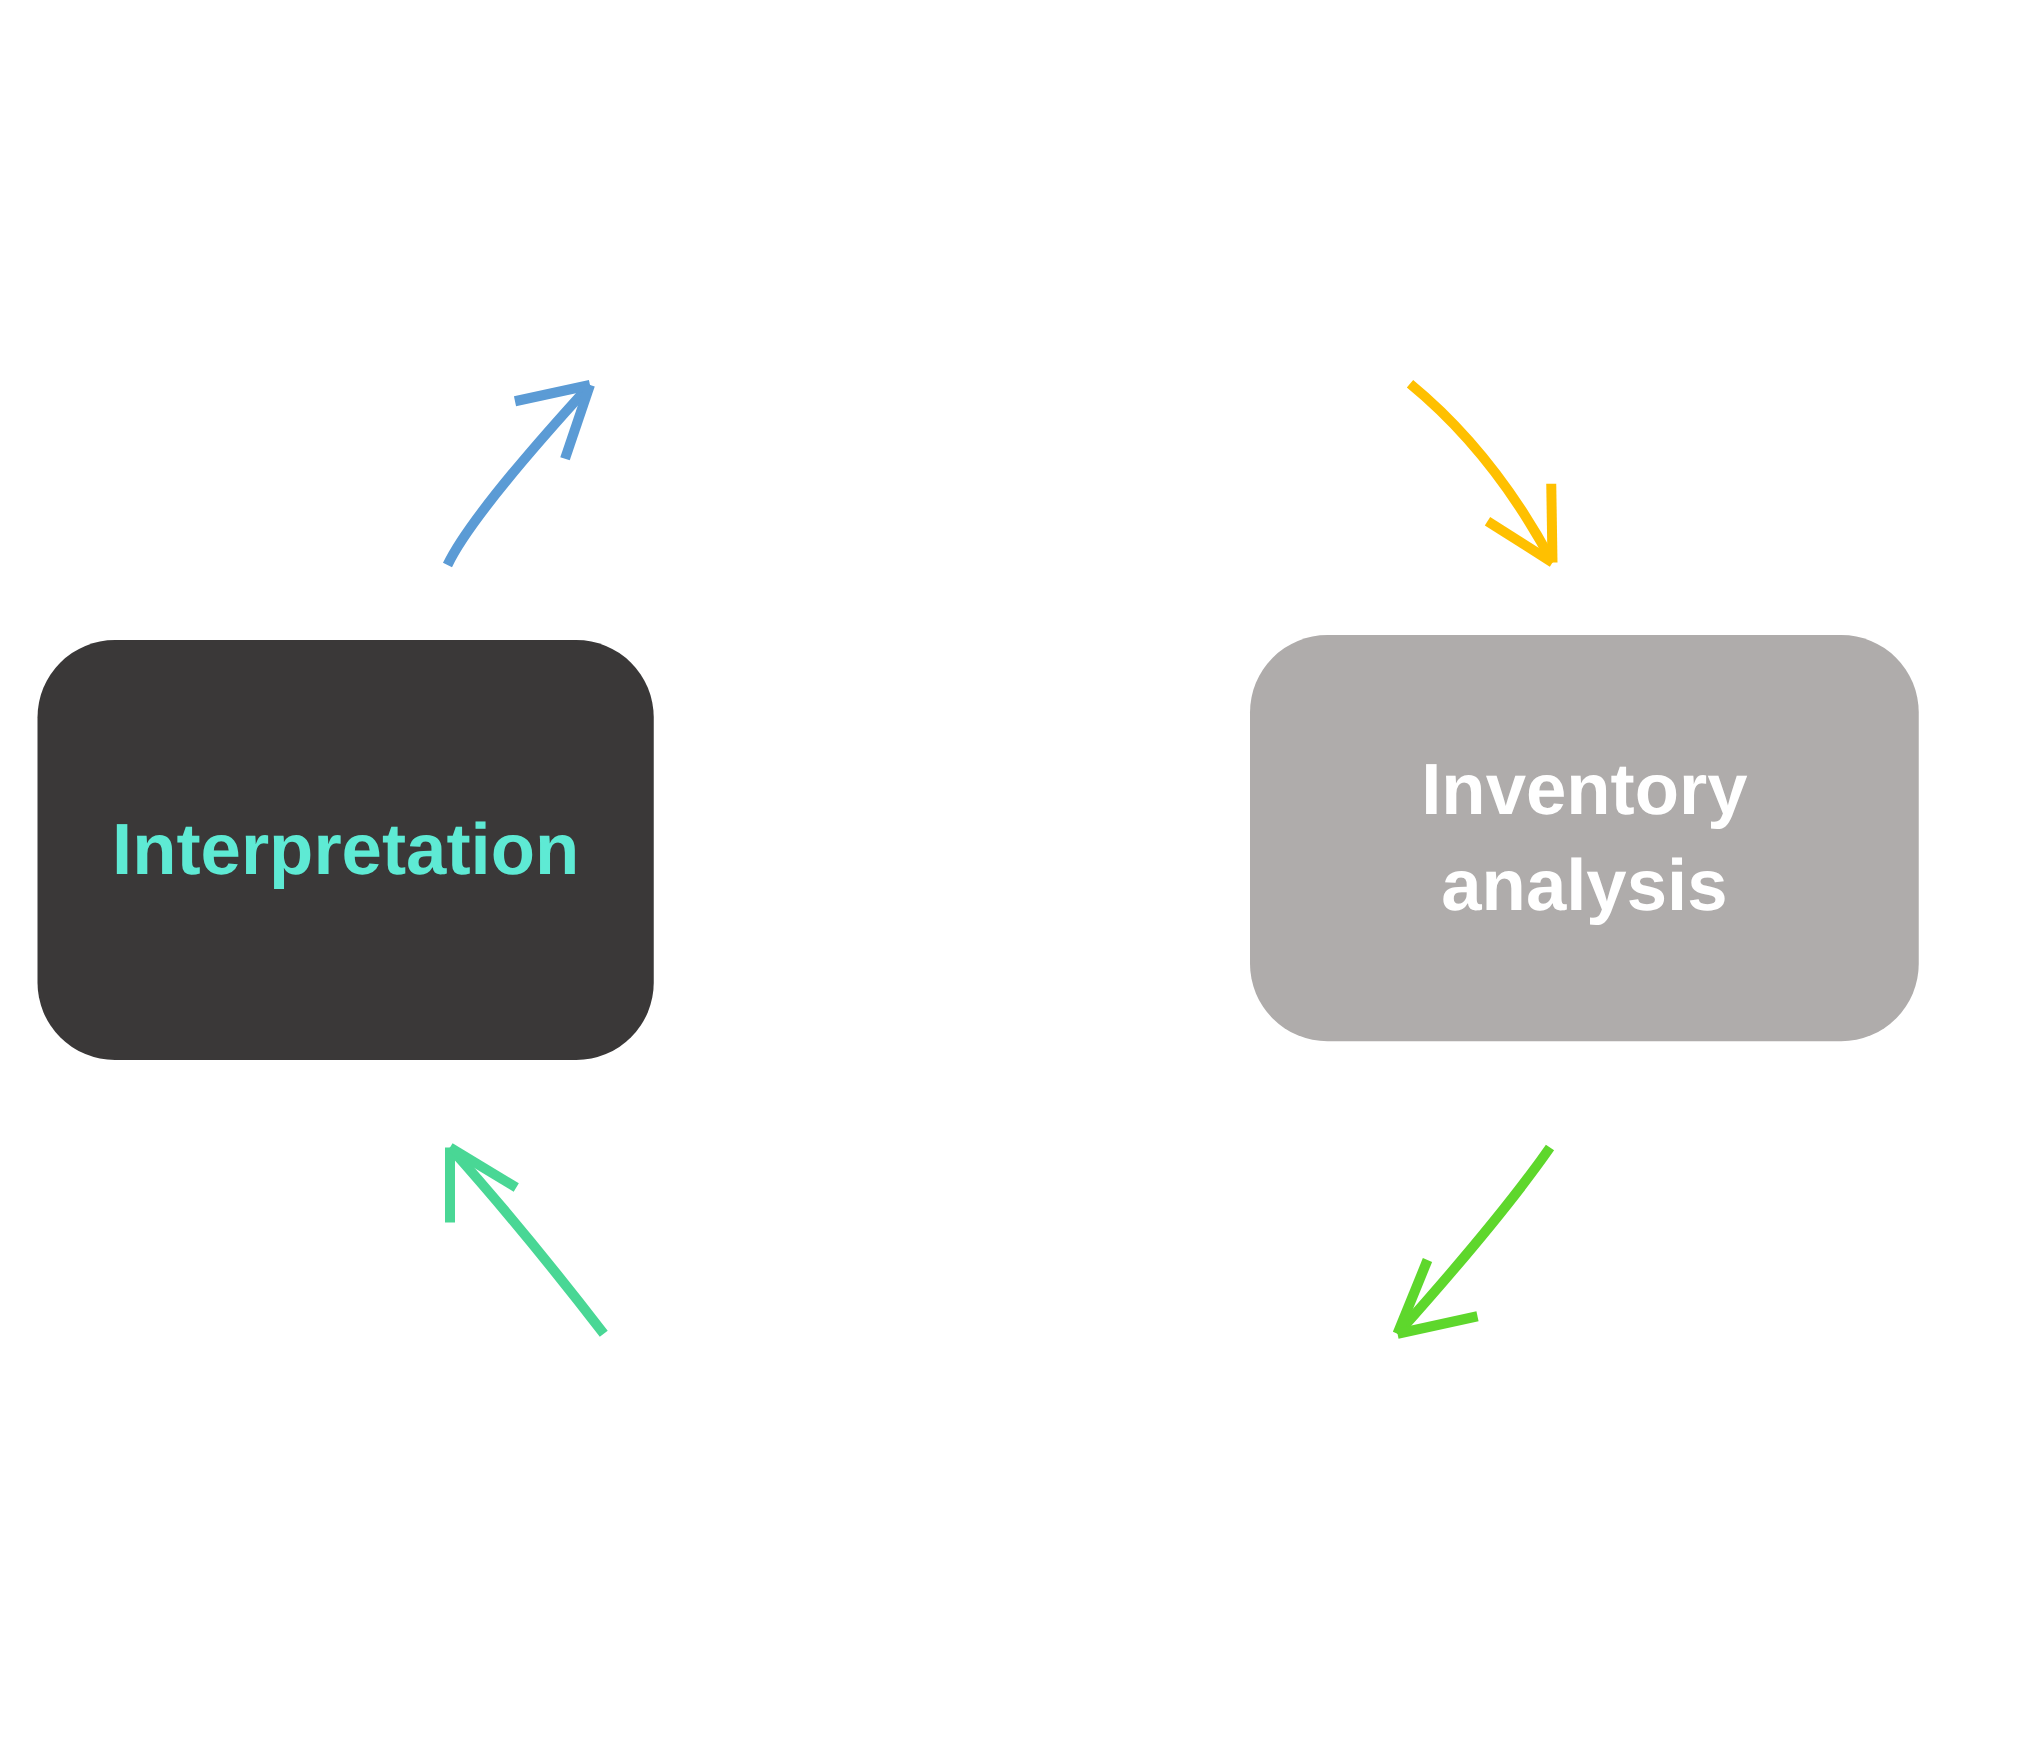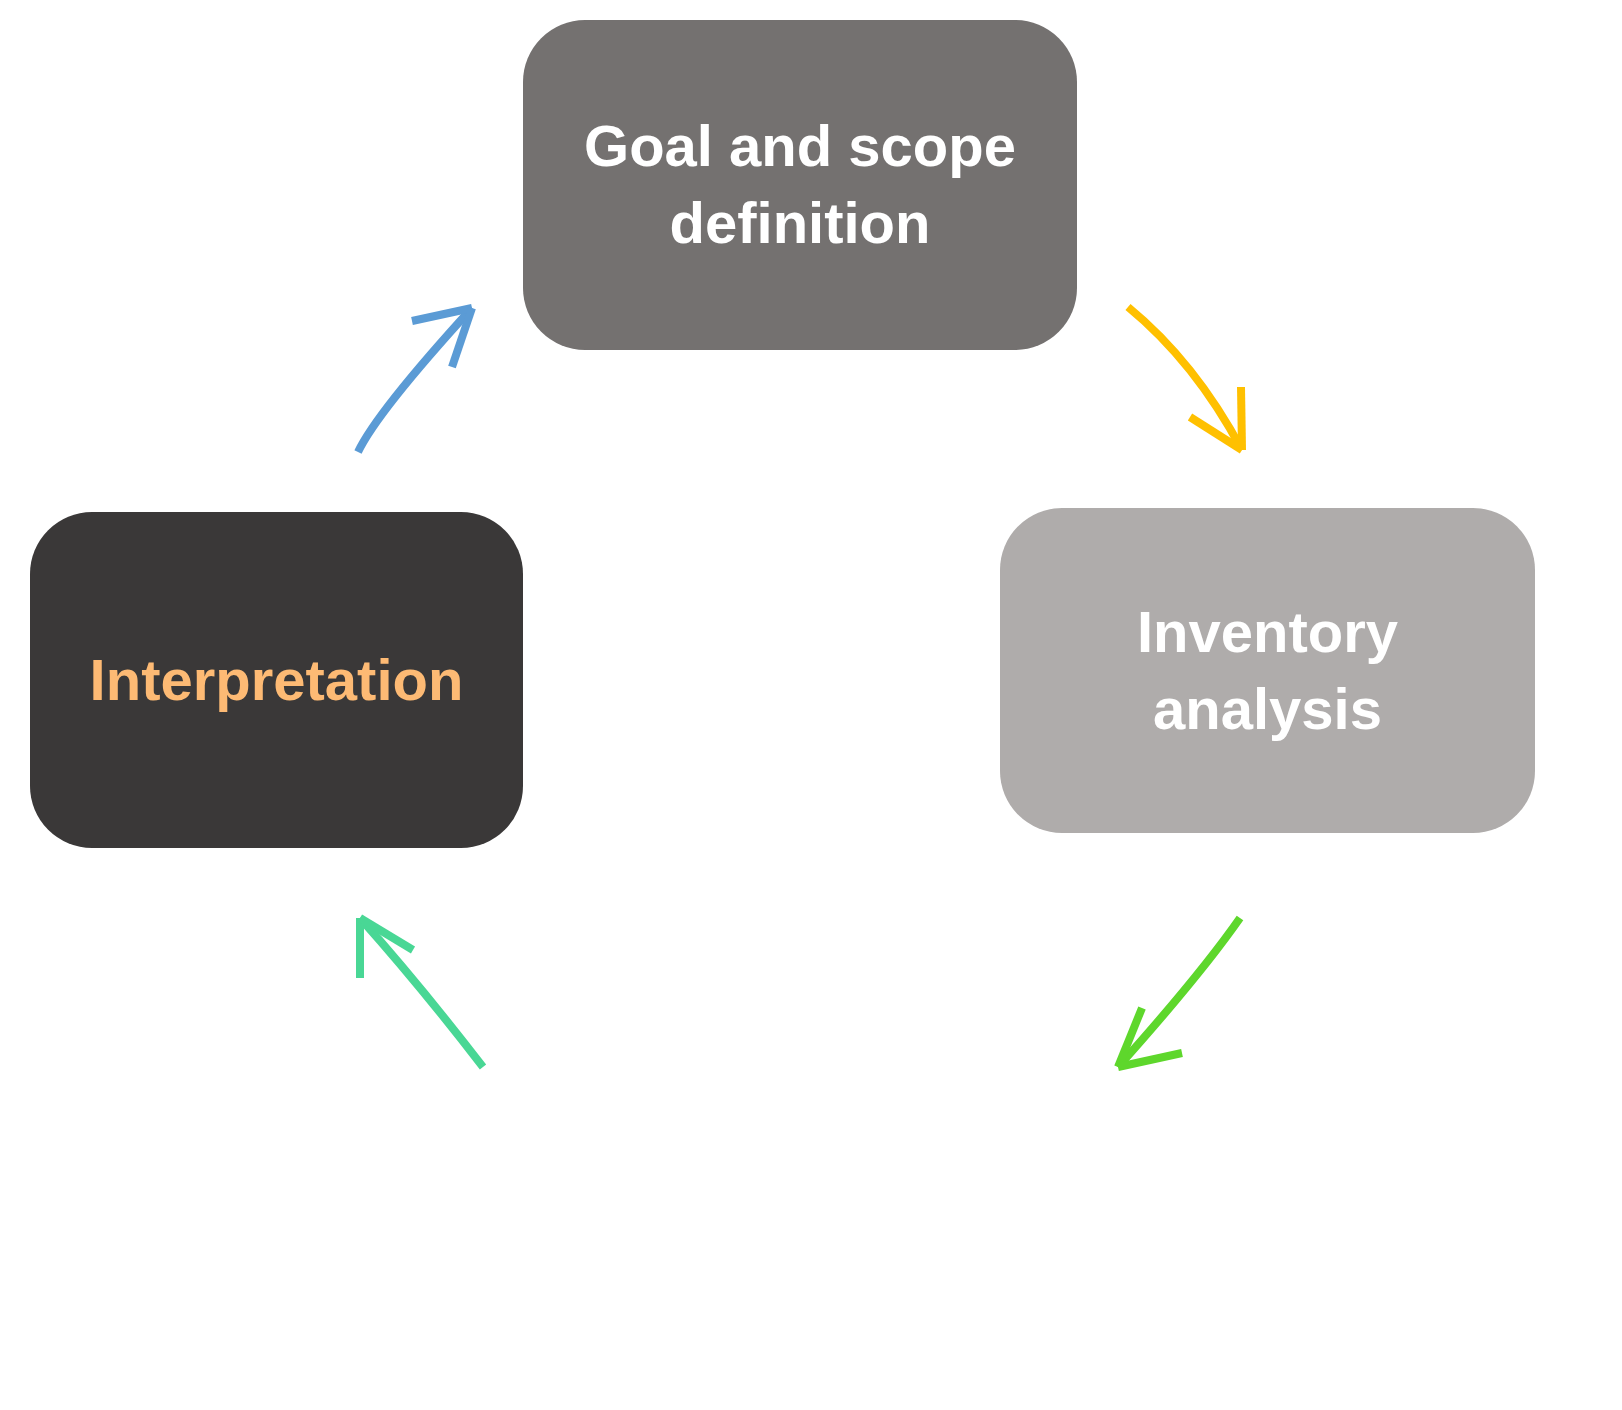--- a/index.html
+++ b/index.html
@@ -66,26 +66,23 @@
       <path d="M 1118,1067 L 1182,1053"></path>
     </g>
 
     <g fill="none" stroke-width="8" stroke-linecap="butt" stroke="#49D795">
       <path d="M 483,1067 Q 419,984 360,918"></path>
       <path d="M 360,918 L 360,978"></path>
       <path d="M 360,918 L 413,950"></path>
     </g>
   </svg>
 
-  <div class="node node-goal" style="background-color: rgb(116, 113, 112); color: rgb(255, 255, 255);">
-    <span>Goal and scope definition</span>
-  </div>
 
   <div class="node node-inventory" style="background-color: rgb(175, 172, 171); color: rgb(255, 255, 255);">
     <span>Inventory analysis</span>
   </div>
 
 
-  <div class="node node-interpretation" style="background-color: rgb(58, 56, 56); color: #fdba74;">
+  <div class="node node-interpretation" style="background-color: rgb(58, 56, 56); color: #5eead4;">
     <span>Interpretation</span>
   </div>
 
 </div>
 
 </body></html>

